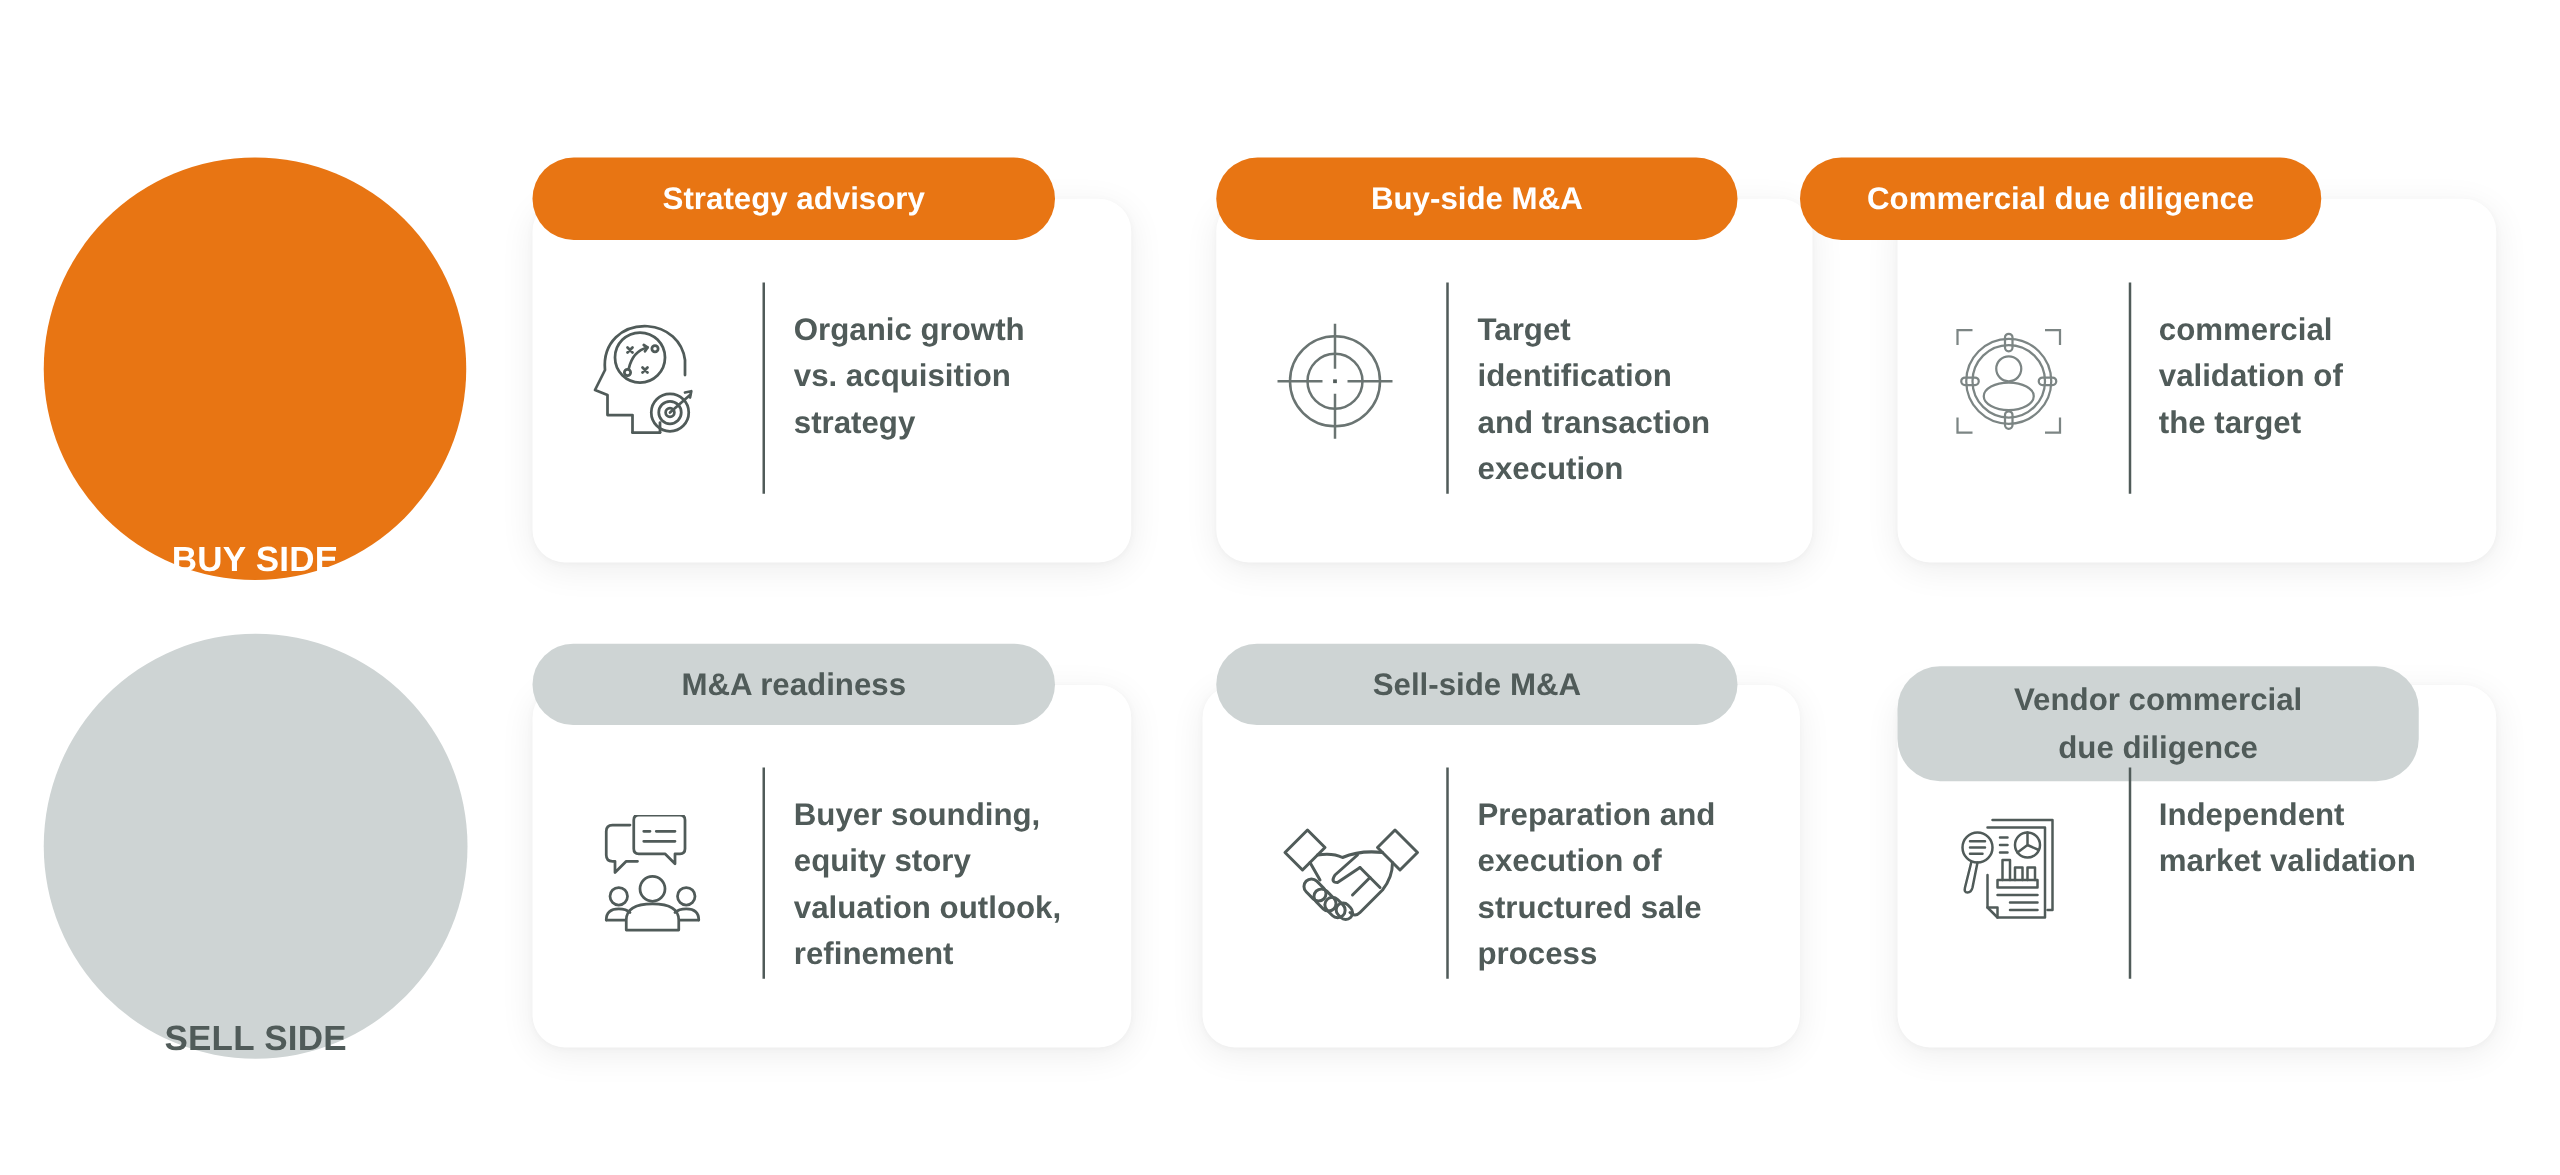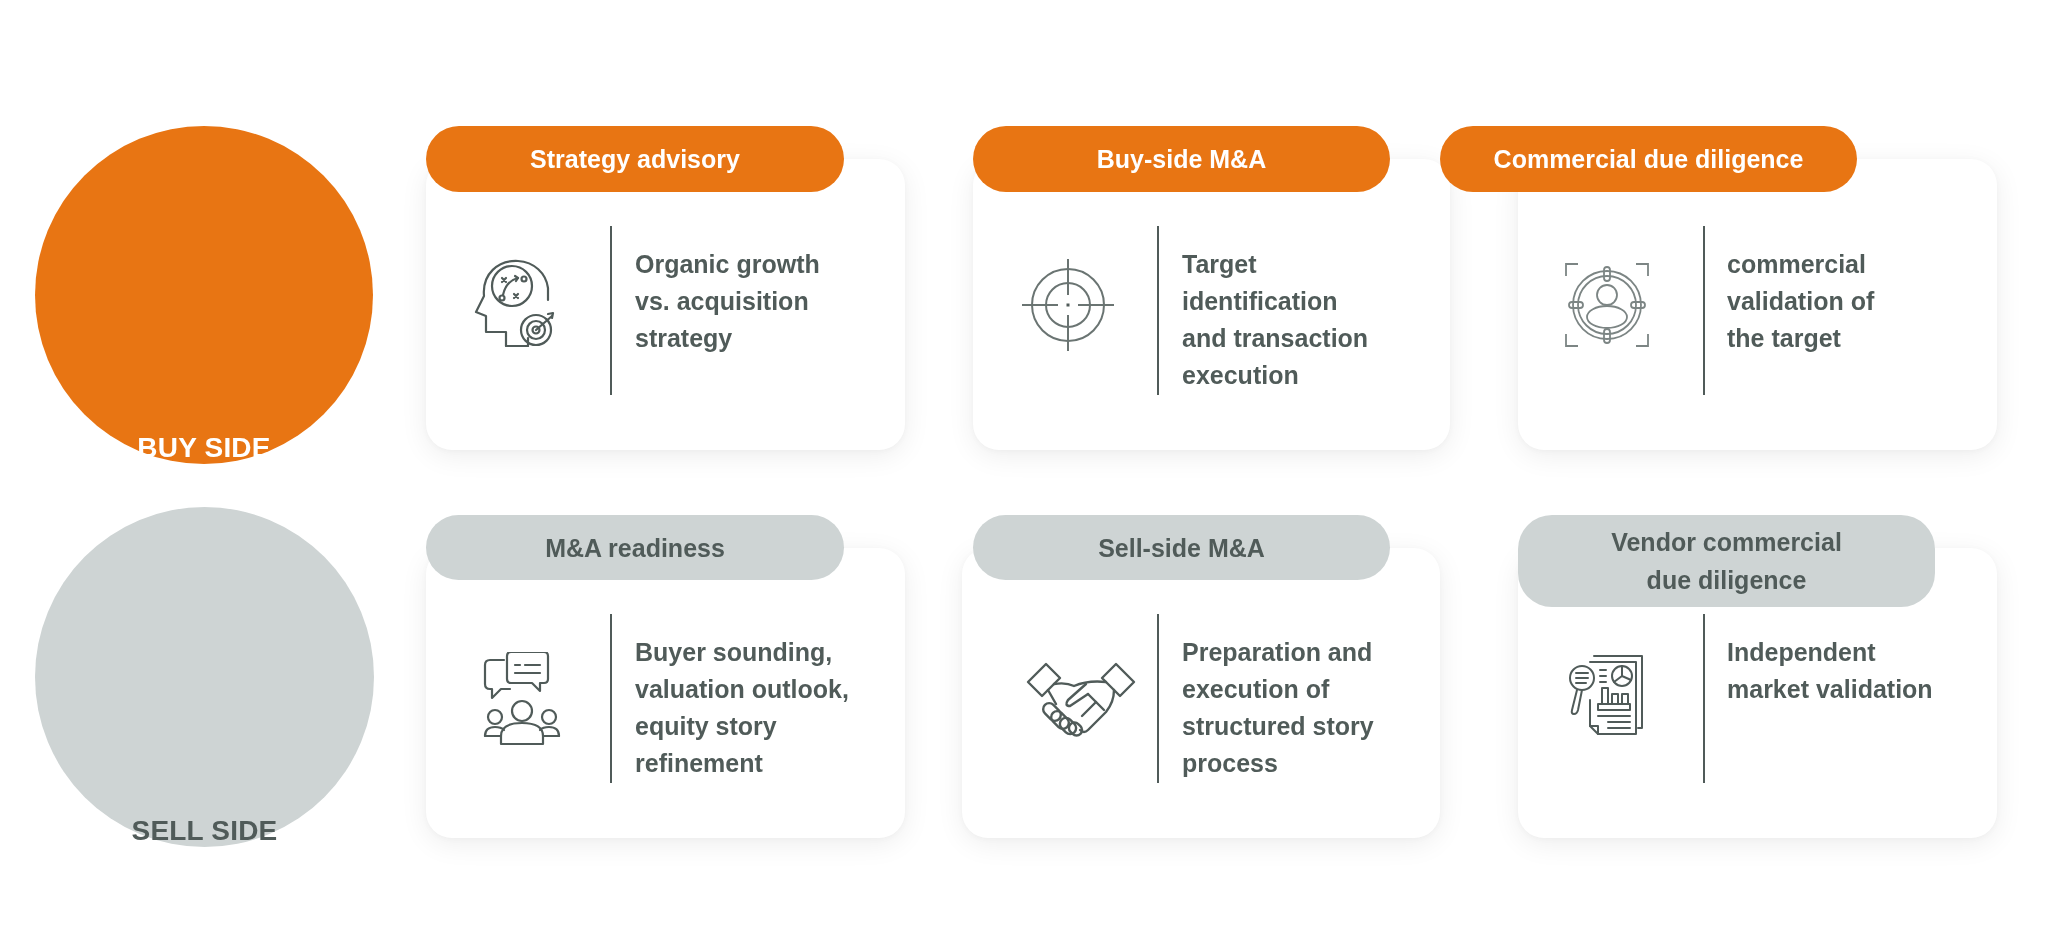--- a/index.html
+++ b/index.html
@@ -134,22 +134,22 @@
     <path d="M3 84 Q3 75 13 75 Q19 75 22 78"></path>
     <path d="M3 84 H18"></path>
     <circle cx="67" cy="65" r="7"></circle>
     <path d="M77 84 Q77 75 67 75 Q61 75 58 78"></path>
     <path d="M62 84 H77"></path>
   </svg>
 </div>
 <div class="divider" style="left:610px; top:614px; height:169px;"></div>
 <div class="desc" style="left:635px; top:634px; width:260px;">
   <div>Buyer sounding,</div>
+  <div>equity story</div>
   <div>valuation outlook,</div>
-  <div>equity story</div>
   <div>refinement</div>
 </div>
 
 <div class="card" style="left:962px; top:548px; width:478px; height:290px;"></div>
 <div class="pill grey" style="left:973px; top:515px; width:417px; height:65px;">
   <span>Sell-side M&amp;A</span>
 </div>
 <div class="icon" style="left:1026px; top:660px;">
   <svg width="110" height="78" viewBox="0 0 110 78" fill="none" stroke="#505B59" stroke-width="2.4" stroke-linejoin="round" stroke-linecap="round">
     <path d="M2 22 L20 4 L34 18 L16 36 Z"></path>
@@ -163,26 +163,26 @@
     <rect x="20" y="42" width="12" height="20" rx="6" transform="rotate(-45 26 52)"></rect>
     <rect x="28" y="50" width="12" height="20" rx="6" transform="rotate(-45 34 60)"></rect>
     <rect x="36" y="57" width="12" height="18" rx="6" transform="rotate(-45 42 66)"></rect>
     <rect x="44" y="62" width="11" height="14" rx="5.5" transform="rotate(-45 49.5 69)"></rect>
   </svg>
 </div>
 <div class="divider" style="left:1157px; top:614px; height:169px;"></div>
 <div class="desc" style="left:1182px; top:634px; width:250px;">
   <div>Preparation and</div>
   <div>execution of</div>
-  <div>structured story</div>
+  <div>structured sale</div>
   <div>process</div>
 </div>
 
 <div class="card" style="left:1518px; top:548px; width:479px; height:290px;"></div>
-<div class="pill grey" style="left:1518px; top:515px; width:417px; height:92px; flex-direction:column;">
+<div class="pill grey" style="left:1518px; top:533px; width:417px; height:92px; flex-direction:column;">
   <span>Vendor commercial</span>
   <span>due diligence</span>
 </div>
 <div class="icon" style="left:1568px; top:652px;">
   <svg width="82" height="84" viewBox="0 0 82 84" fill="none" stroke="#505B59" stroke-width="2" stroke-linejoin="round" stroke-linecap="round">
     <path d="M26 4 H74 V76 H70"></path>
     <path d="M22 10 H68 V82 H30 L22 74 V48"></path>
     <path d="M22 74 H30 V82"></path>
     <circle cx="14" cy="26" r="12"></circle>
     <path d="M8 21 H20 M8 26 H20 M8 31 H18"></path>

